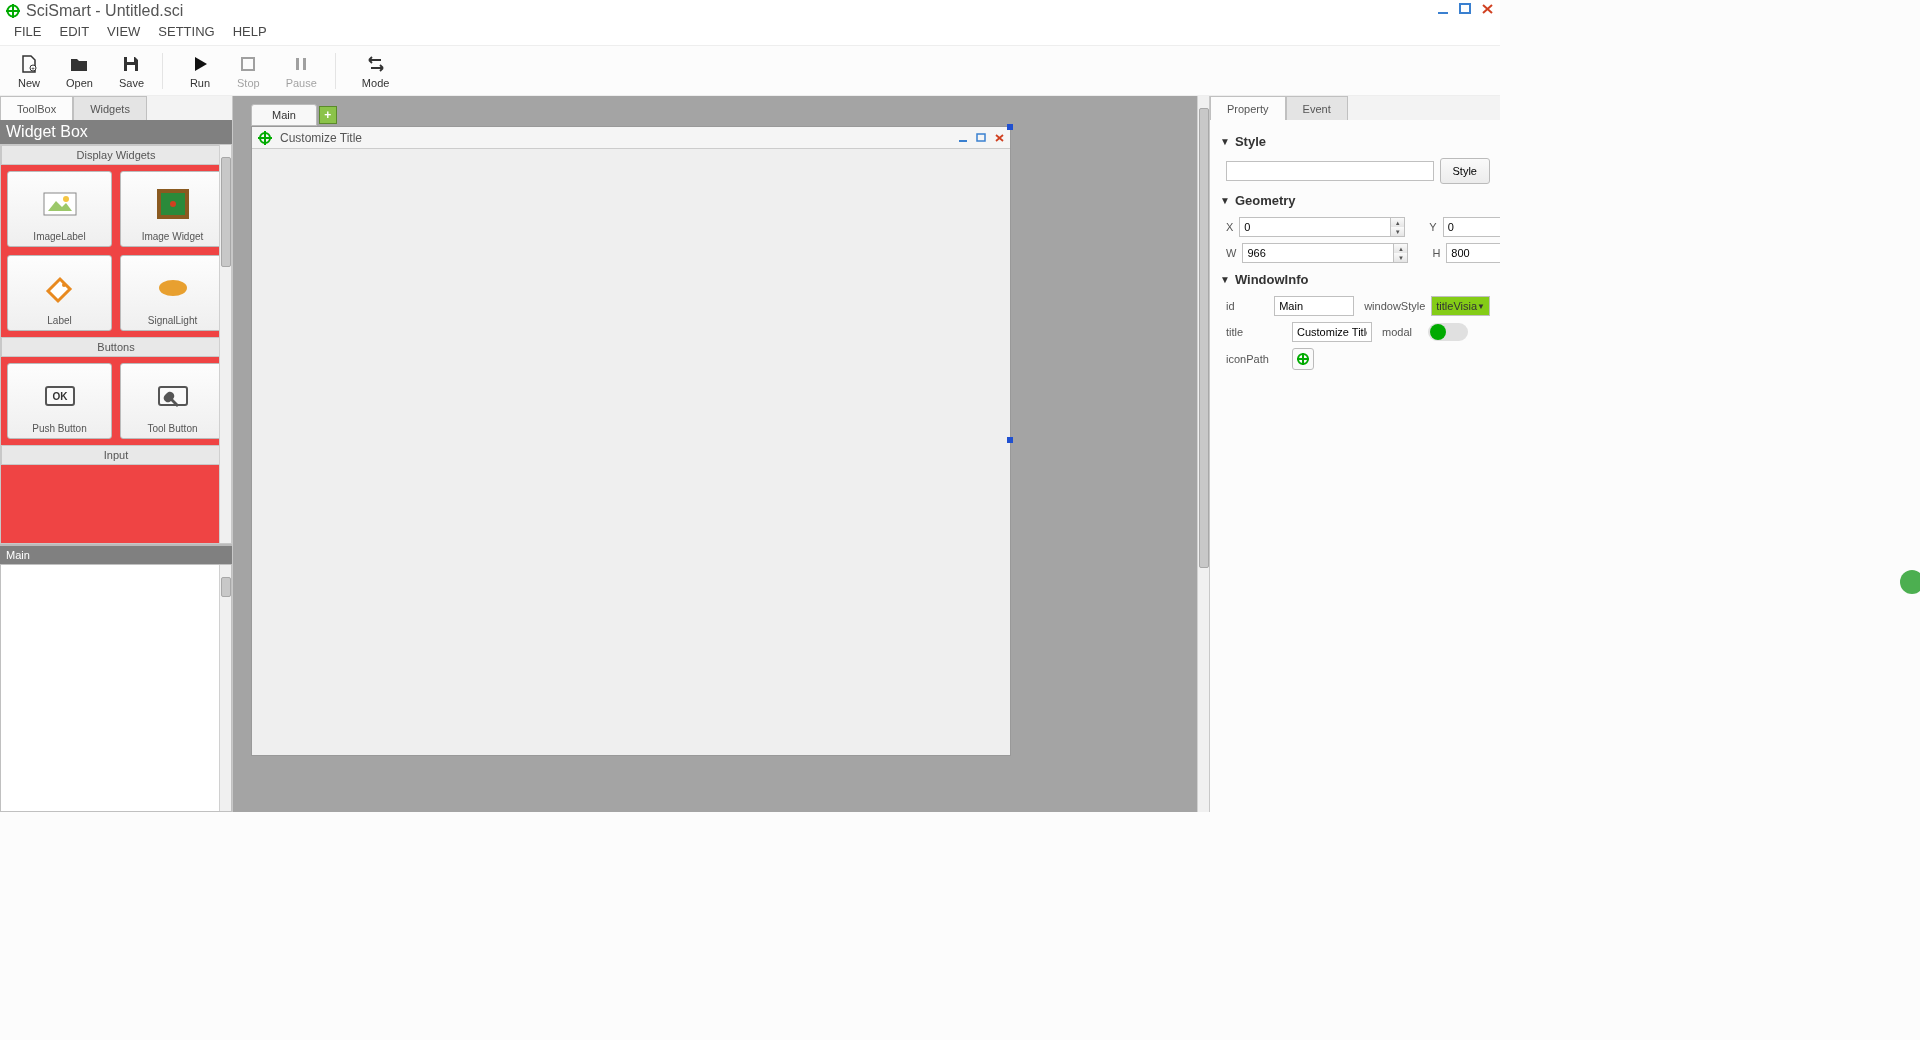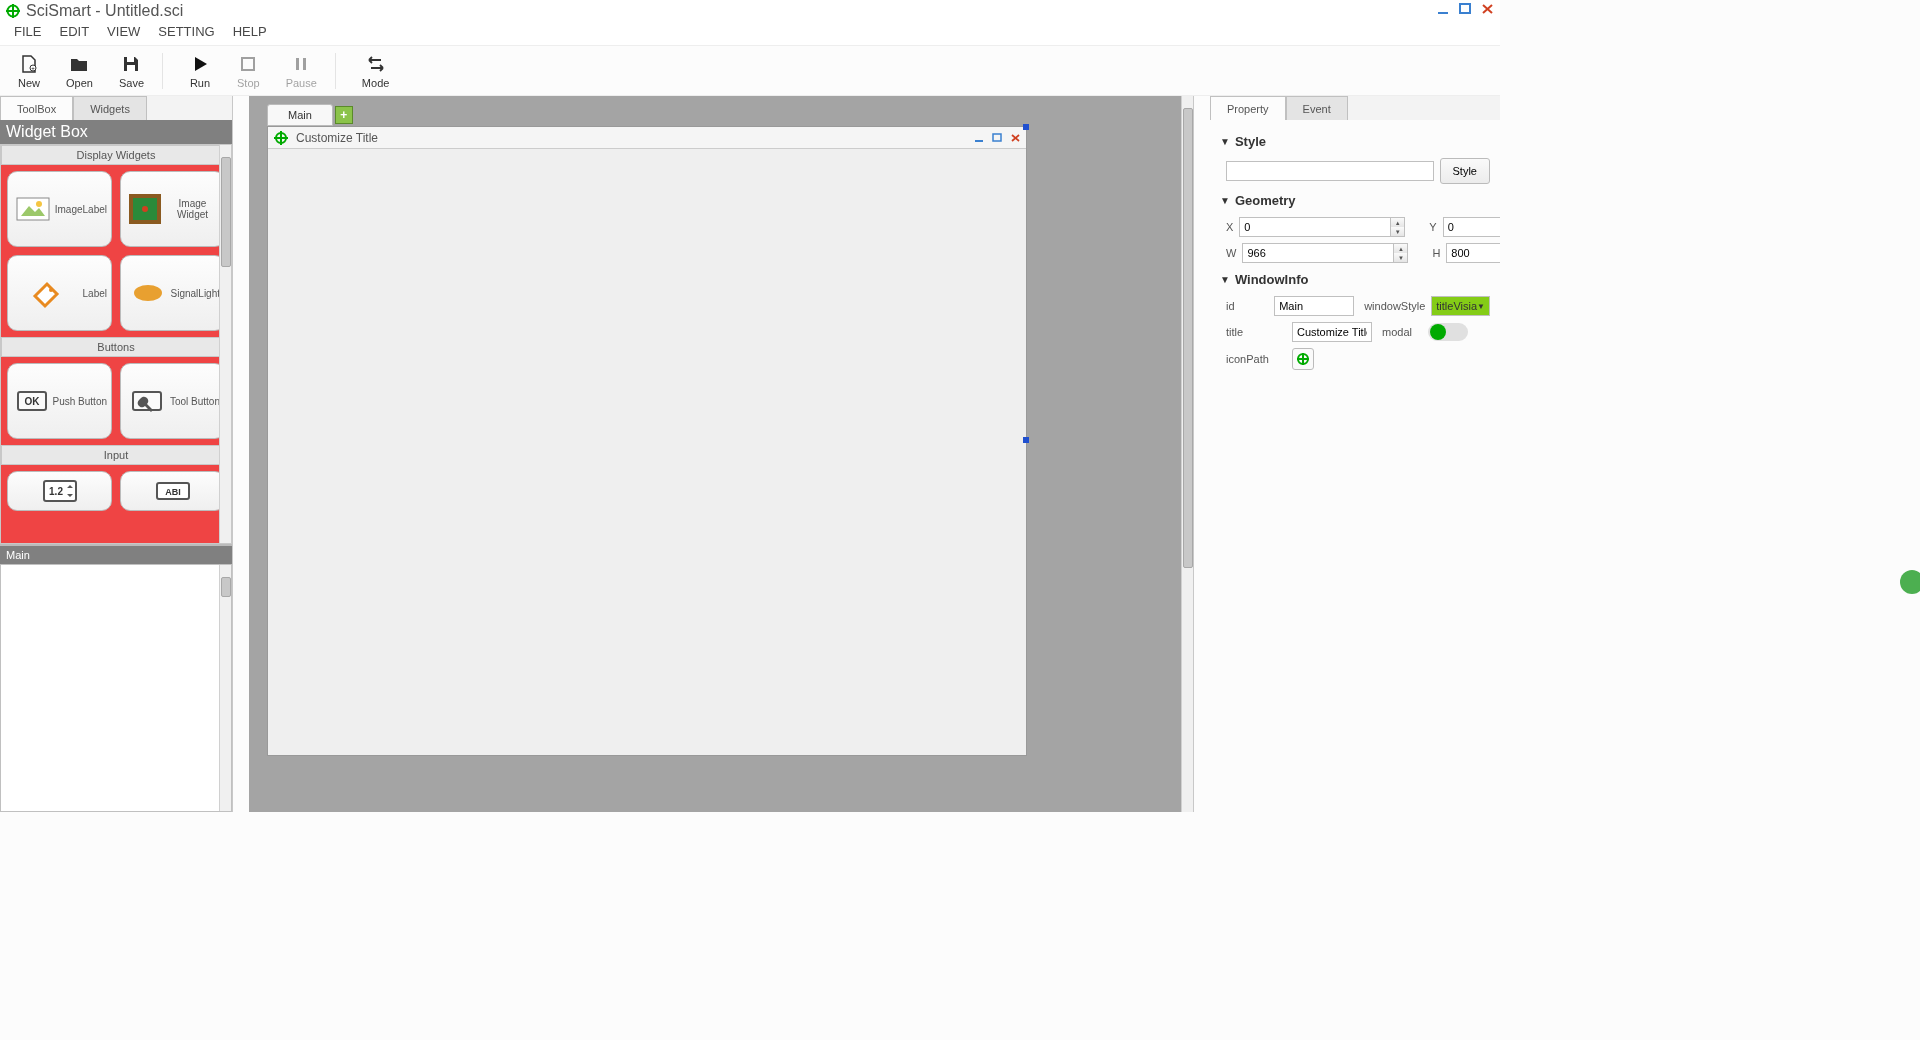--- a/index.html
+++ b/index.html
@@ -9,31 +9,31 @@
 .titlebar .title { font-size: 16px; color: #555; }
 .titlebar .win-controls { position: absolute; right: 4px; top: 2px; display: flex; gap: 6px; }
 .menubar { height: 24px; background: #fff; display: flex; padding: 0 6px; gap: 2px; border-bottom: 1px solid #eee; }
 .menubar .menu-item { padding: 2px 8px; font-size: 13px; color: #484848; cursor: pointer; }
 .toolbar { height: 50px; background: #fcfcfc; display: flex; align-items: center; padding: 0 10px; gap: 18px; border-bottom: 1px solid #eee; }
 .toolbar .tool-btn { display: flex; flex-direction: column; align-items: center; gap: 2px; cursor: pointer; margin-left: 8px; }
 .toolbar .tool-btn .ico { width: 22px; height: 22px; display: flex; align-items: center; justify-content: center; }
 .toolbar .tool-btn span.lbl { font-size: 11px; color: #333; }
 .toolbar .tool-btn.disabled { opacity: 0.45; }
 .toolbar .sep { width: 1px; height: 36px; background: #e4e4e4; }
-.main-row { display: flex; height: calc(100% - 96px); gap: 16px; }
+.main-row { display: flex; height: calc(100% - 96px); }
 .left-col { width: 233px; background: #ebebeb; border-right: 1px solid #c8c8c8; display: flex; flex-direction: column; }
 .tabs { height: 24px; display: flex; background: #f3f3f3; }
 .tabs .tab { padding: 4px 16px; font-size: 11px; background: #e4e4e4; border: 1px solid #c0c0c0; border-bottom: none; cursor: pointer; color: #555; display: flex; align-items: center; }
 .tabs .tab.active { background: #fcfcfc; }
 .panel-title { background: #808080; color: #fff; font-size: 16px; padding: 3px 6px; }
 .widget-box { flex: none; background: #ef4444; border: 1px solid #c8c8c8; overflow: hidden; position: relative; height: 400px; text-align: center; }
 .widget-scroll { overflow-y: auto; height: calc(100% - 0px); position: relative; }
 .cat-header { background: #e8e8e8; border: 1px solid #c8c8c8; padding: 3px 6px; font-size: 11px; color: #555; }
 .grid { display: grid; grid-template-columns: 1fr 1fr; gap: 8px; padding: 6px; }
-.widget-item { border: 1px solid #bbb; background: linear-gradient(#fdfdfd, #efefef); border-radius: 10px; height: 76px; display: flex; flex-direction: row; align-items: center; justify-content: flex-end; padding: 4px; cursor: grab; font-size: 10px; color: #555; }
+.widget-item { border: 1px solid #bbb; background: linear-gradient(#fdfdfd, #efefef); border-radius: 3px; height: 76px; display: flex; flex-direction: column; align-items: center; justify-content: flex-end; padding: 4px; cursor: grab; font-size: 10px; color: #555; }
 .widget-item .wicon { flex: 1; display: flex; align-items: center; justify-content: center; width: 100%; }
 .scrollbar-v { position: absolute; right: 0; top: 0; width: 12px; height: 100%; background: #f0f0f0; border-left: 1px solid #d0d0d0; }
 .scrollbar-v .thumb { position: absolute; left: 1px; width: 10px; background: #c8c8c8; border: 1px solid #a8a8a8; border-radius: 2px; }
 .tree-panel { flex: 1; border-top: 2px solid #bbb; display: flex; flex-direction: column; }
 .tree-title { background: #808080; color: #fff; font-size: 11px; padding: 3px 6px; }
 .tree-body { flex: 1; background: #fff; border: 1px solid #c0c0c0; position: relative; }
 .center-col { flex: 1; display: flex; flex-direction: column; border-right: 1px solid #c8c8c8; }
 .center-tabs { height: 24px; display: flex; background: #f3f3f3; }
 .canvas-area { flex: 1; background: #a4a4a4; position: relative; overflow: hidden; }
 .doc-tab { position: absolute; left: 18px; top: 8px; display: flex; align-items: center; }
@@ -235,39 +235,20 @@
             <div class="wicon">
                 <svg width="40" height="34">
                   <rect x="6" y="8" width="28" height="18" rx="2" fill="#fafafa" stroke="#555" stroke-width="2"></rect>
                   <path d="M14 14c4-4 10 2 6 6l6 6-2 2-6-6c-4 4-10-2-6-6" fill="#555"></path>
                 </svg>
               </div>
             <span>Tool Button</span>
           </div>
         </div>
         <div class="cat-header">Input</div>
-        <div class="grid">
-          <div class="widget-item" style="height:40px; overflow:hidden;">
-            <div class="wicon">
-                <svg width="40" height="28">
-                  <rect x="4" y="4" width="32" height="20" rx="2" fill="#fff" stroke="#555" stroke-width="2"></rect>
-                  <text x="16" y="18" font-size="10" text-anchor="middle" fill="#333" font-weight="bold">1.2</text>
-                  <path d="M30 8l3 3h-6zM30 20l3-3h-6z" fill="#555"></path>
-                </svg>
-              </div>
-          </div>
-          <div class="widget-item" style="height:40px; overflow:hidden;">
-            <div class="wicon">
-                <svg width="40" height="28">
-                  <rect x="4" y="6" width="32" height="16" rx="2" fill="#fff" stroke="#555" stroke-width="2"></rect>
-                  <text x="20" y="18" font-size="9" text-anchor="middle" fill="#333" font-weight="bold">ABI</text>
-                </svg>
-              </div>
-          </div>
-        </div>
       </div>
       <div class="scrollbar-v">
         <div class="thumb" style="top:12px; height:110px;"></div>
       </div>
     </div>
     <div class="tree-panel">
       <div class="tree-title">Main</div>
       <div class="tree-body">
         <div class="scrollbar-v">
           <div class="thumb" style="top:12px; height:20px;"></div>

